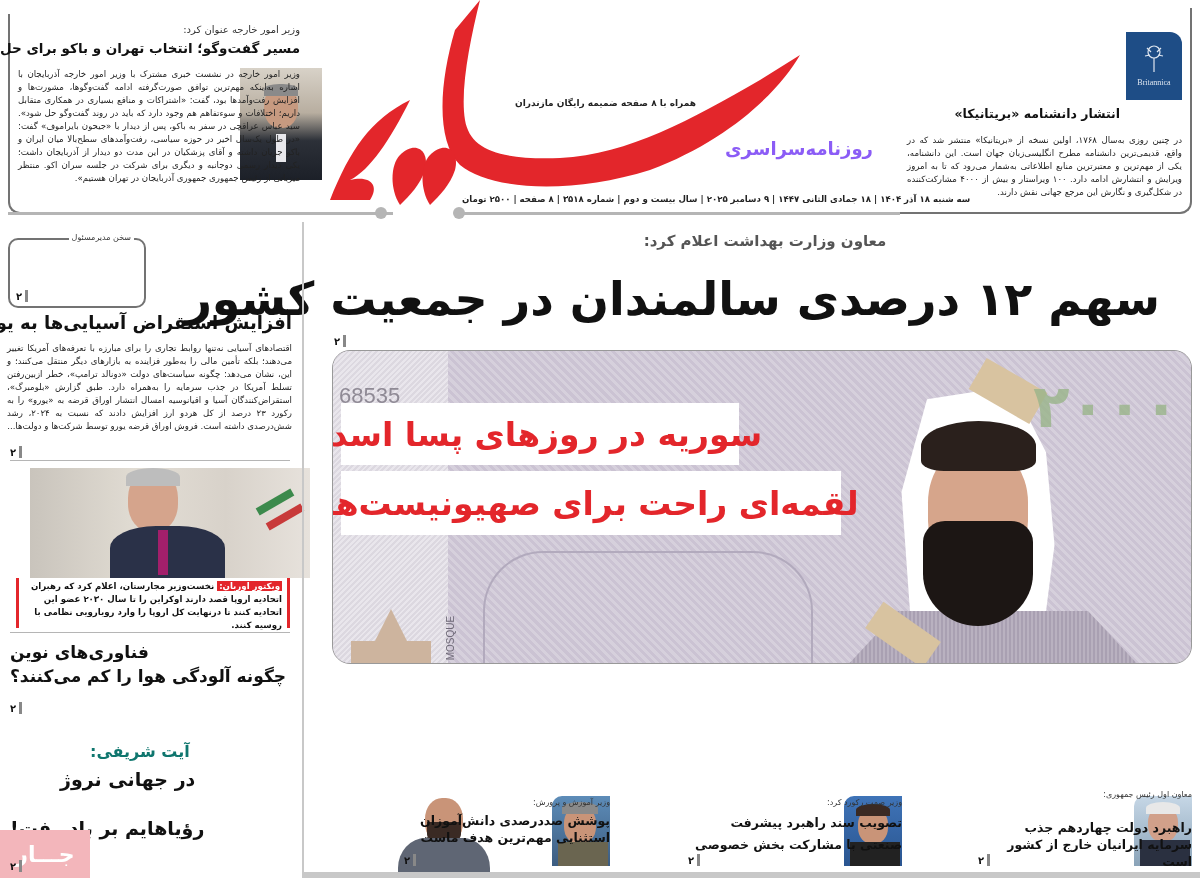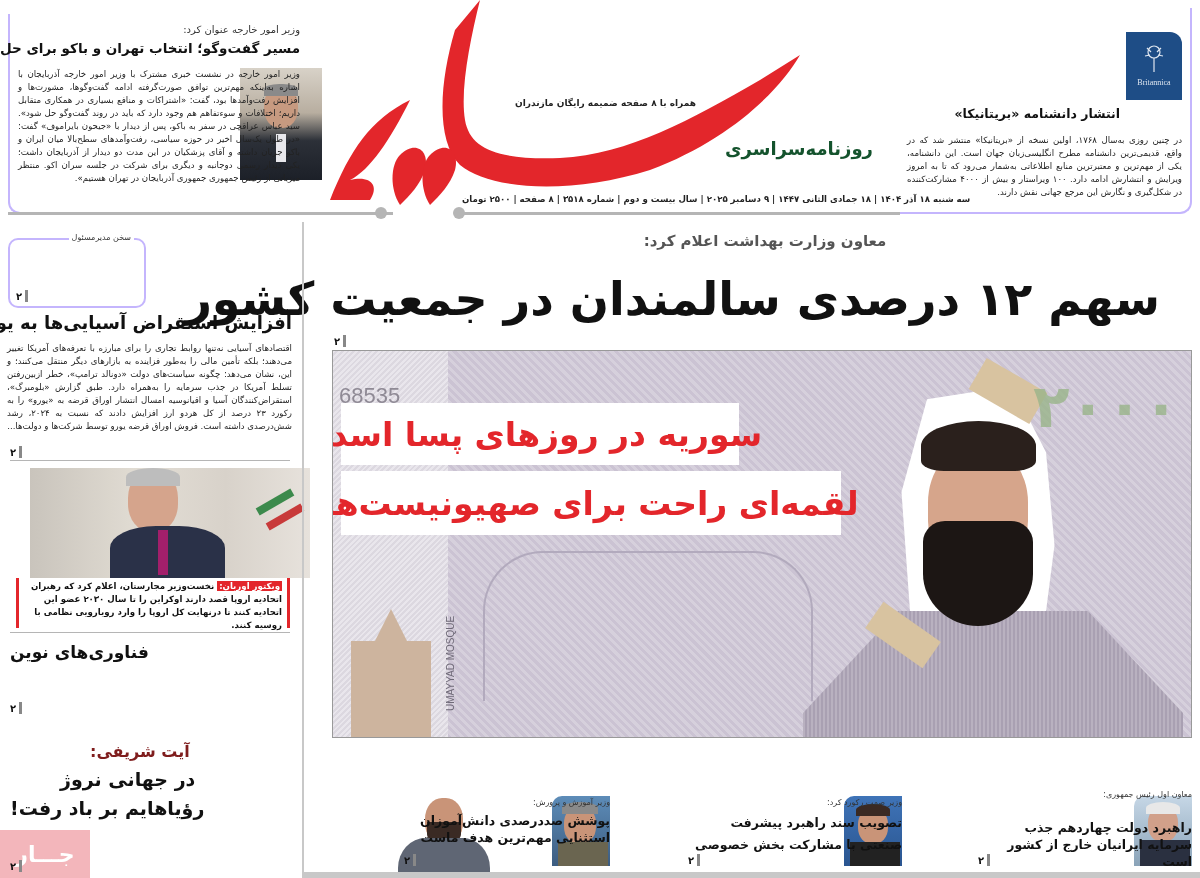--- a/index.html
+++ b/index.html
@@ -1,19 +1,19 @@
 <!DOCTYPE html>
 <html><head>
 <meta charset="utf-8">
 <style>
   * { box-sizing: border-box; margin: 0; padding: 0; }
   html, body { width: 1200px; height: 878px; overflow: hidden; background: #fff; }
   body { font-family: "DejaVu Sans", sans-serif; color: #111; position: relative; direction: rtl; }
   .abs { position: absolute; }
-  .box { border: 2px solid #c4b5fd; border-radius: 10px; }
+  .box { border: 2px solid #737373; border-radius: 10px; }
   .kicker { font-size: 10px; color: #333; }
   .body-text { font-size: 8.6px; line-height: 13px; text-align: justify; color: #222; }
   .pnum { font-size: 10px; font-weight: bold; display: flex; align-items: center; gap: 3px; }
   .pnum::before { content: ""; display: inline-block; width: 3px; height: 12px; background: #888; }
   .photo { background: #777; overflow: hidden; position: relative; }
   .rule { background: #b5b5b5; height: 3px; }
   .dot { width: 12px; height: 12px; border-radius: 50%; background: #b5b5b5; }
 </style>
 </head>
 <body>
@@ -42,33 +42,33 @@
 </div>
 
 <div class="abs" style="left:330px; top:0; width:560px; height:222px;">
   <svg class="abs" style="left:0; top:0;" width="560" height="222" viewBox="0 0 560 222">
     <path d="M150 0 C140 40 130 90 135 120 C140 150 170 160 230 158 C300 154 360 120 430 80 L470 55 C450 90 400 140 320 170 C240 195 160 190 130 165 C105 140 110 80 125 30 Z" fill="#e3262b"></path>
     <path d="M0 200 C20 150 40 120 80 100 C60 140 40 170 20 180 C40 175 50 185 40 200 Z" fill="#e3262b"></path>
     <path d="M70 155 C85 140 100 150 95 170 C90 185 80 195 70 205 C60 190 60 165 70 155Z" fill="#e3262b"></path>
     <path d="M100 155 C115 140 130 150 125 170 C120 185 110 195 100 205 C90 190 90 165 100 155Z" fill="#e3262b"></path>
   </svg>
   <div class="abs" style="left:185px; top:98px; font-size:9px; font-weight:bold; color:#222;">همراه با ۸ صفحه ضمیمه رایگان مازندران</div>
-  <div class="abs" style="left:395px; top:138px; font-size:18px; font-weight:bold; color:#14532d;">روزنامه‌سراسری</div>
+  <div class="abs" style="left:395px; top:138px; font-size:18px; font-weight:bold; color:#8b5cf6;">روزنامه‌سراسری</div>
   <div class="abs" style="left:132px; top:194px; font-size:8.6px; font-weight:bold; color:#222; white-space:nowrap;">سه شنبه ۱۸ آذر ۱۴۰۴ | ۱۸ جمادی الثانی ۱۴۴۷ | ۹ دسامبر ۲۰۲۵ | سال بیست و دوم | شماره ۳۵۱۸ | ۸ صفحه | ۲۵۰۰ تومان</div>
 </div>
 <div class="abs rule" style="left:8px; top:212px; width:385px;"></div>
 <div class="abs dot" style="left:375px; top:207px;"></div>
 <div class="abs dot" style="left:453px; top:207px;"></div>
 <div class="abs rule" style="left:460px; top:212px; width:440px;"></div>
 
 <div class="abs" style="left:330px; top:232px; width:870px; text-align:center; font-size:15px; font-weight:bold; color:#555;">معاون وزارت بهداشت اعلام کرد:</div>
 <div class="abs" style="left:340px; top:272px; width:820px; text-align:center; font-size:46px; font-weight:bold; letter-spacing:-1px; color:#111; white-space:nowrap;">سهم ۱۲ درصدی سالمندان در جمعیت کشور</div>
 <div class="abs pnum" style="left:334px; top:335px;">۲</div>
 
-<div class="abs" style="left:332px; top:350px; width:860px; height:388px; border:1px solid #999; border-radius:0; overflow:hidden; background:#cfc8d6;">
+<div class="abs" style="left:332px; top:350px; width:860px; height:314px; border:1px solid #999; border-radius:18px; overflow:hidden; background:#cfc8d6;">
   <div class="abs" style="inset:0; background:repeating-linear-gradient(45deg,#d6d0dc 0 3px,#cbc3d3 3px 6px);"></div>
   <div class="abs" style="left:0; top:0; width:115px; height:428px; background:repeating-linear-gradient(135deg,#e9e6ec 0 2px,#dcd8e0 2px 4px);"></div>
   <div class="abs" style="left:18px; top:258px; width:80px; height:160px; background:#cdb49e; clip-path:polygon(50% 0,70% 20%,100% 20%,100% 50%,100% 80%,70% 80%,50% 100%,30% 80%,0 80%,0 50%,0 20%,30% 20%);"></div>
   <div class="abs" style="left:6px; top:32px; font-family:'Liberation Sans',sans-serif; font-size:22px; color:#8f8a95; direction:ltr;">68535</div>
   <div class="abs" style="left:112px; top:360px; transform:rotate(-90deg); transform-origin:left top; font-family:'Liberation Sans',sans-serif; font-size:10px; color:#6f6a78; direction:ltr;">UMAYYAD MOSQUE</div>
   <div class="abs" style="left:150px; top:200px; width:330px; height:150px; border:2px solid #b2aabd; border-bottom:none; border-radius:60px 60px 0 0;"></div>
 
   <div class="abs" style="left:8px; top:52px; width:398px; height:62px; background:#fff; display:flex; align-items:center; justify-content:center;">
     <span style="font-size:33px; font-weight:bold; color:#e3262b; white-space:nowrap;">سوریه در روزهای پسا اسد،</span>
   </div>
@@ -108,31 +108,32 @@
     <div class="abs" style="left:225px; top:30px; width:40px; height:8px; background:#3c8a4c; transform:rotate(-30deg);"></div>
     <div class="abs" style="left:235px; top:45px; width:40px; height:8px; background:#c83a3a; transform:rotate(-30deg);"></div>
   </div>
   <div class="abs" style="left:16px; top:356px; width:274px; height:50px; background:#fff; border-right:3px solid #e3262b; border-left:3px solid #e3262b; padding:2px 5px; font-size:8.6px; line-height:13px; font-weight:bold;">
     <span style="background:#e3262b; color:#fff; padding:0 2px;">ویکتور اوربان:</span>
     <span>نخست‌وزیر مجارستان، اعلام کرد که رهبران اتحادیه اروپا قصد دارند اوکراین را تا سال ۲۰۳۰ عضو این اتحادیه کنند تا درنهایت کل اروپا را وارد رویارویی نظامی با روسیه کنند.</span>
   </div>
   <div class="abs rule" style="left:10px; top:410px; width:280px; height:1px;"></div>
 
   <div class="abs" style="left:10px; top:420px; font-size:17px; font-weight:bold; white-space:nowrap;">فناوری‌های نوین</div>
+  <div class="abs" style="left:10px; top:444px; font-size:17px; font-weight:bold; white-space:nowrap;">چگونه آلودگی هوا را کم می‌کنند؟</div>
   <div class="abs pnum" style="left:10px; top:480px;">۲</div>
 
   <div class="abs photo" style="left:195px; top:466px; width:105px; height:190px; background:transparent;">
     <div class="abs" style="left:35px; top:0; width:38px; height:46px; border-radius:45%; background:#c99478;"></div>
     <div class="abs" style="left:37px; top:24px; width:34px; height:22px; border-radius:0 0 45% 45%; background:#3a2a24;"></div>
     <div class="abs" style="left:8px; top:40px; width:92px; height:100px; border-radius:30% 30% 10% 10%; background:#5f6674;"></div>
 
   </div>
-  <div class="abs" style="left:90px; top:520px; font-size:16px; font-weight:bold; color:#7f1d1d; white-space:nowrap;">آیت شریفی:</div>
+  <div class="abs" style="left:90px; top:520px; font-size:16px; font-weight:bold; color:#0f766e; white-space:nowrap;">آیت شریفی:</div>
   <div class="abs" style="left:60px; top:546px; font-size:19px; font-weight:bold; white-space:nowrap;">در جهانی نروژ</div>
-  <div class="abs" style="left:10px; top:575px; font-size:19px; font-weight:bold; white-space:nowrap;">رؤیاهایم بر باد رفت!</div>
+  <div class="abs" style="left:10px; top:595px; font-size:19px; font-weight:bold; white-space:nowrap;">رؤیاهایم بر باد رفت!</div>
   <div class="abs" style="left:0; top:608px; width:90px; height:48px; background:#f3b6bb; display:flex; align-items:center; justify-content:center;">
     <span style="font-size:22px; font-weight:bold; color:#fff;">جـــار</span>
   </div>
   <div class="abs pnum" style="left:10px; top:638px;">۲</div>
 </div>
 <div class="abs" style="left:302px; top:222px; width:2px; height:656px; background:#c8c8c8;"></div>
 
 <div class="abs" style="left:330px; top:782px; width:870px; height:96px;">
 
   <div class="abs" style="right:8px; top:8px; width:280px; height:80px;">

